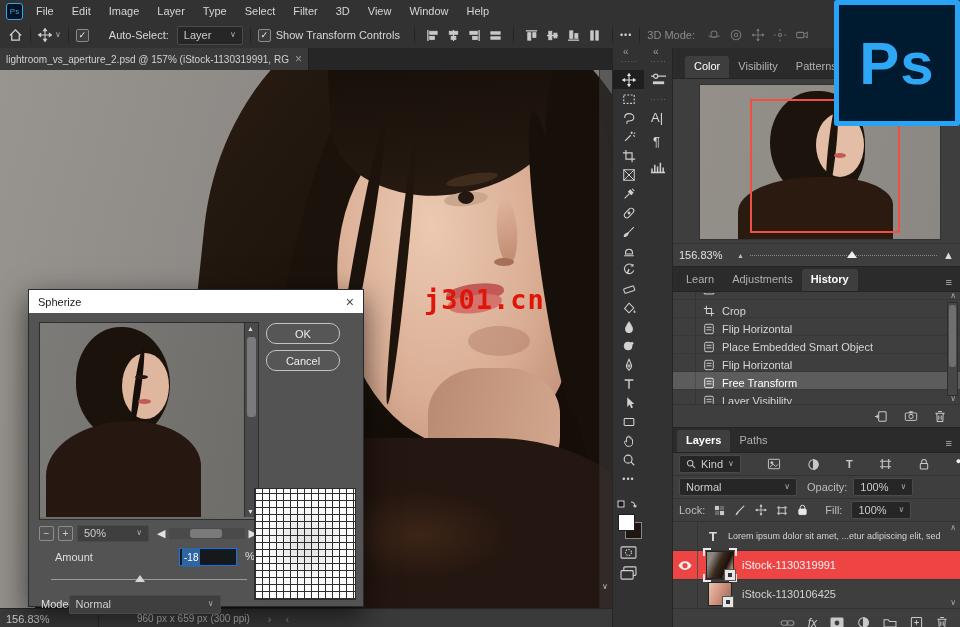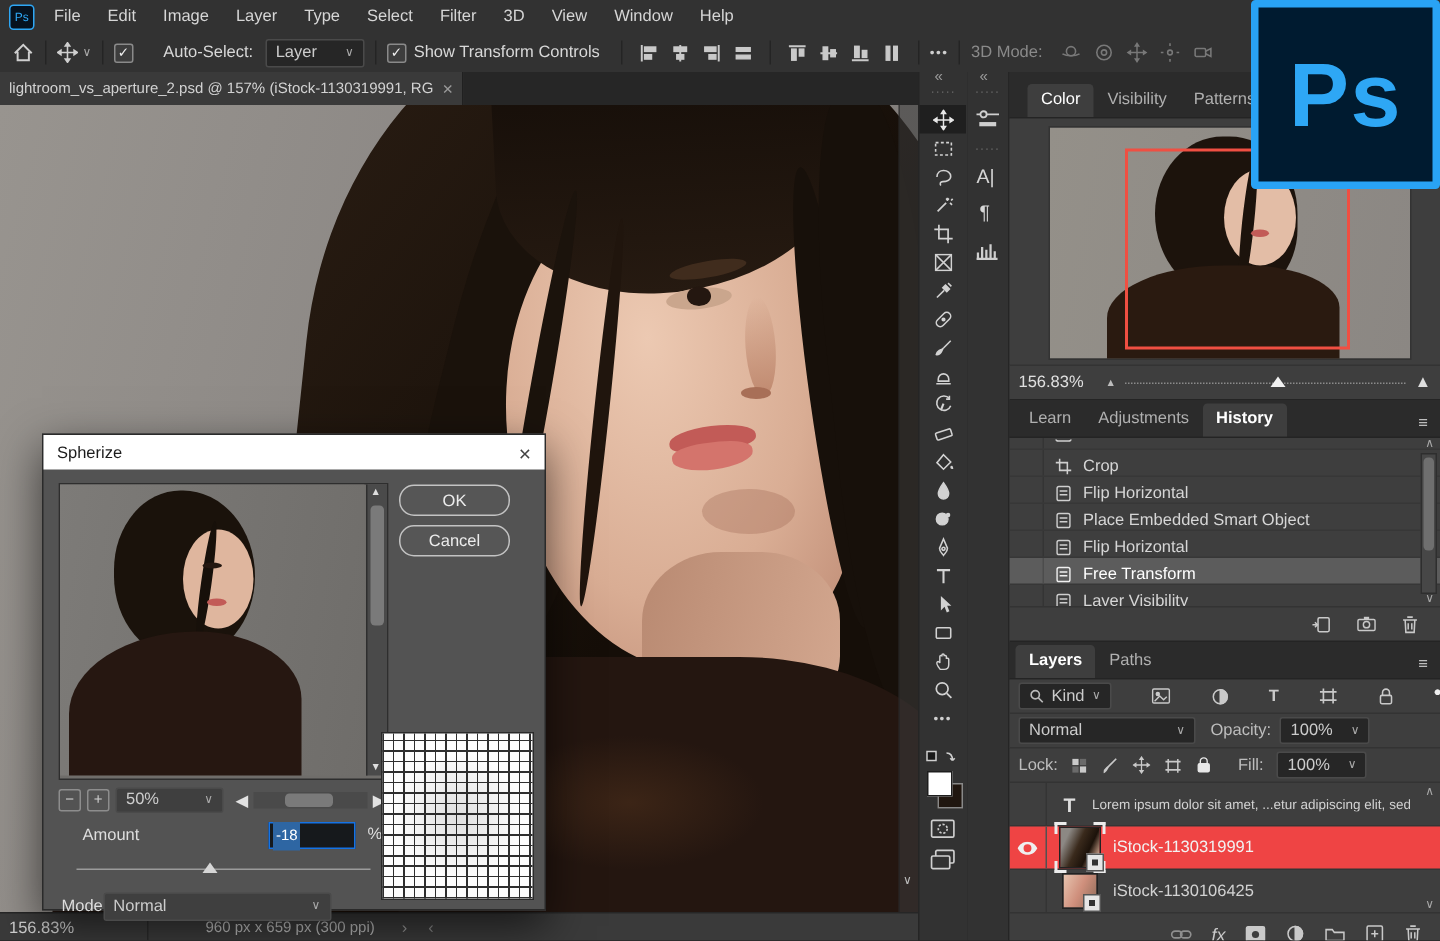--- a/index.html
+++ b/index.html
@@ -210,20 +210,21 @@
       <div class="ab" style="left:35px;top:368px;width:610px;height:210px;background:#241610;border-radius:45% 25% 0 0 / 70% 45% 0 0"></div>
       <div class="ab" style="left:55px;top:348px;width:265px;height:210px;background:radial-gradient(ellipse at 40% 30%,#3c2517,#201209 70%);border-radius:50%"></div>
       <div class="ab" style="left:330px;top:420px;width:180px;height:90px;background:radial-gradient(ellipse,#462b19,rgba(0,0,0,0) 70%);opacity:.7"></div>
     </div>
 
     <div class="ab" style="right:0;top:0;width:12px;height:538px;background:rgba(60,60,60,.55);border-left:1px solid rgba(35,35,35,.6)">
       <span class="ab" style="left:2px;top:512px;font-size:8px;color:#bdbdbd">∨</span>
     </div>
   </div>
 
+  <div class="ab" style="left:424px;top:284px;font-family:'DejaVu Sans Mono',monospace;font-size:27px;font-weight:bold;color:#e01408;letter-spacing:1px;z-index:3">j301.cn</div>
 
   <div class="ab fx" style="left:0;top:608px;width:612px;height:19px;background:#3a3a3a;border-top:1px solid #262626">
     <div class="fx" style="width:92px;height:100%;border-right:1px solid #2a2a2a;padding-left:6px;color:#cfcfcf">
       <span>156.83%</span>
     </div>
     <span style="margin-left:38px;color:#b8b8b8;font-size:10px">960 px x 659 px (300 ppi)</span>
     <span style="margin-left:18px;color:#9a9a9a">›</span>
     <span style="margin-left:14px;color:#8a8a8a">‹</span>
   </div>
 

